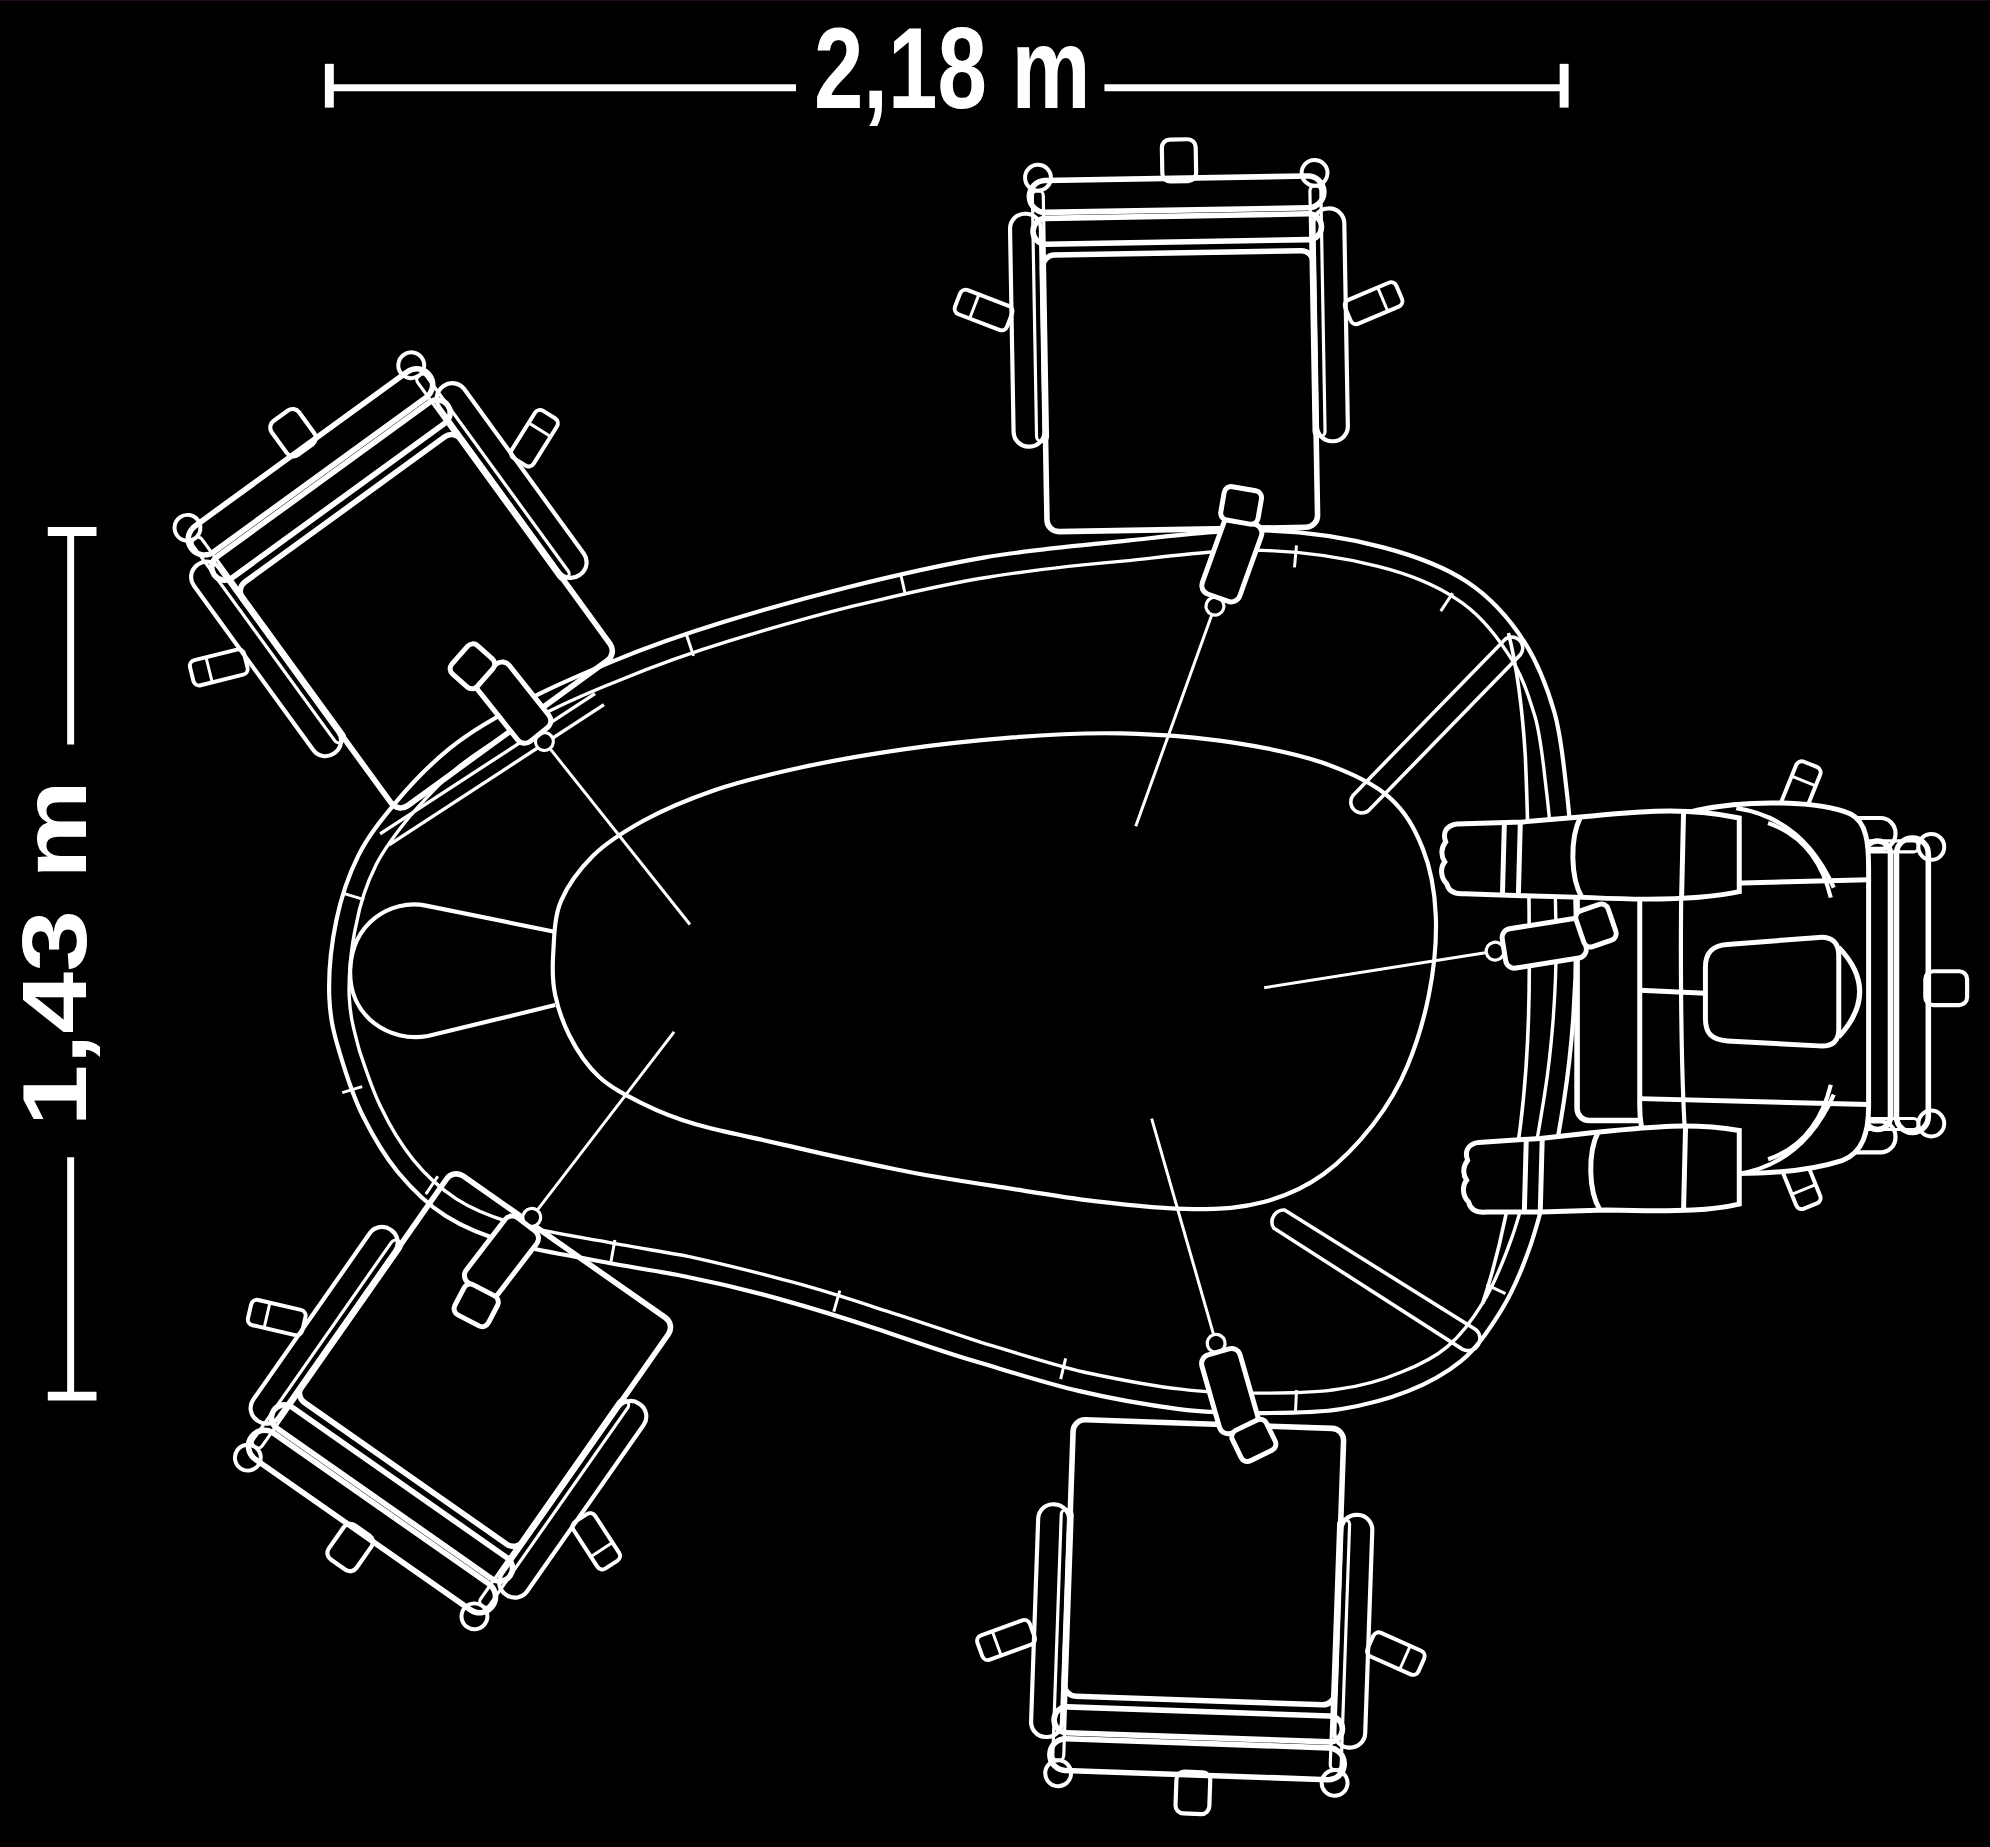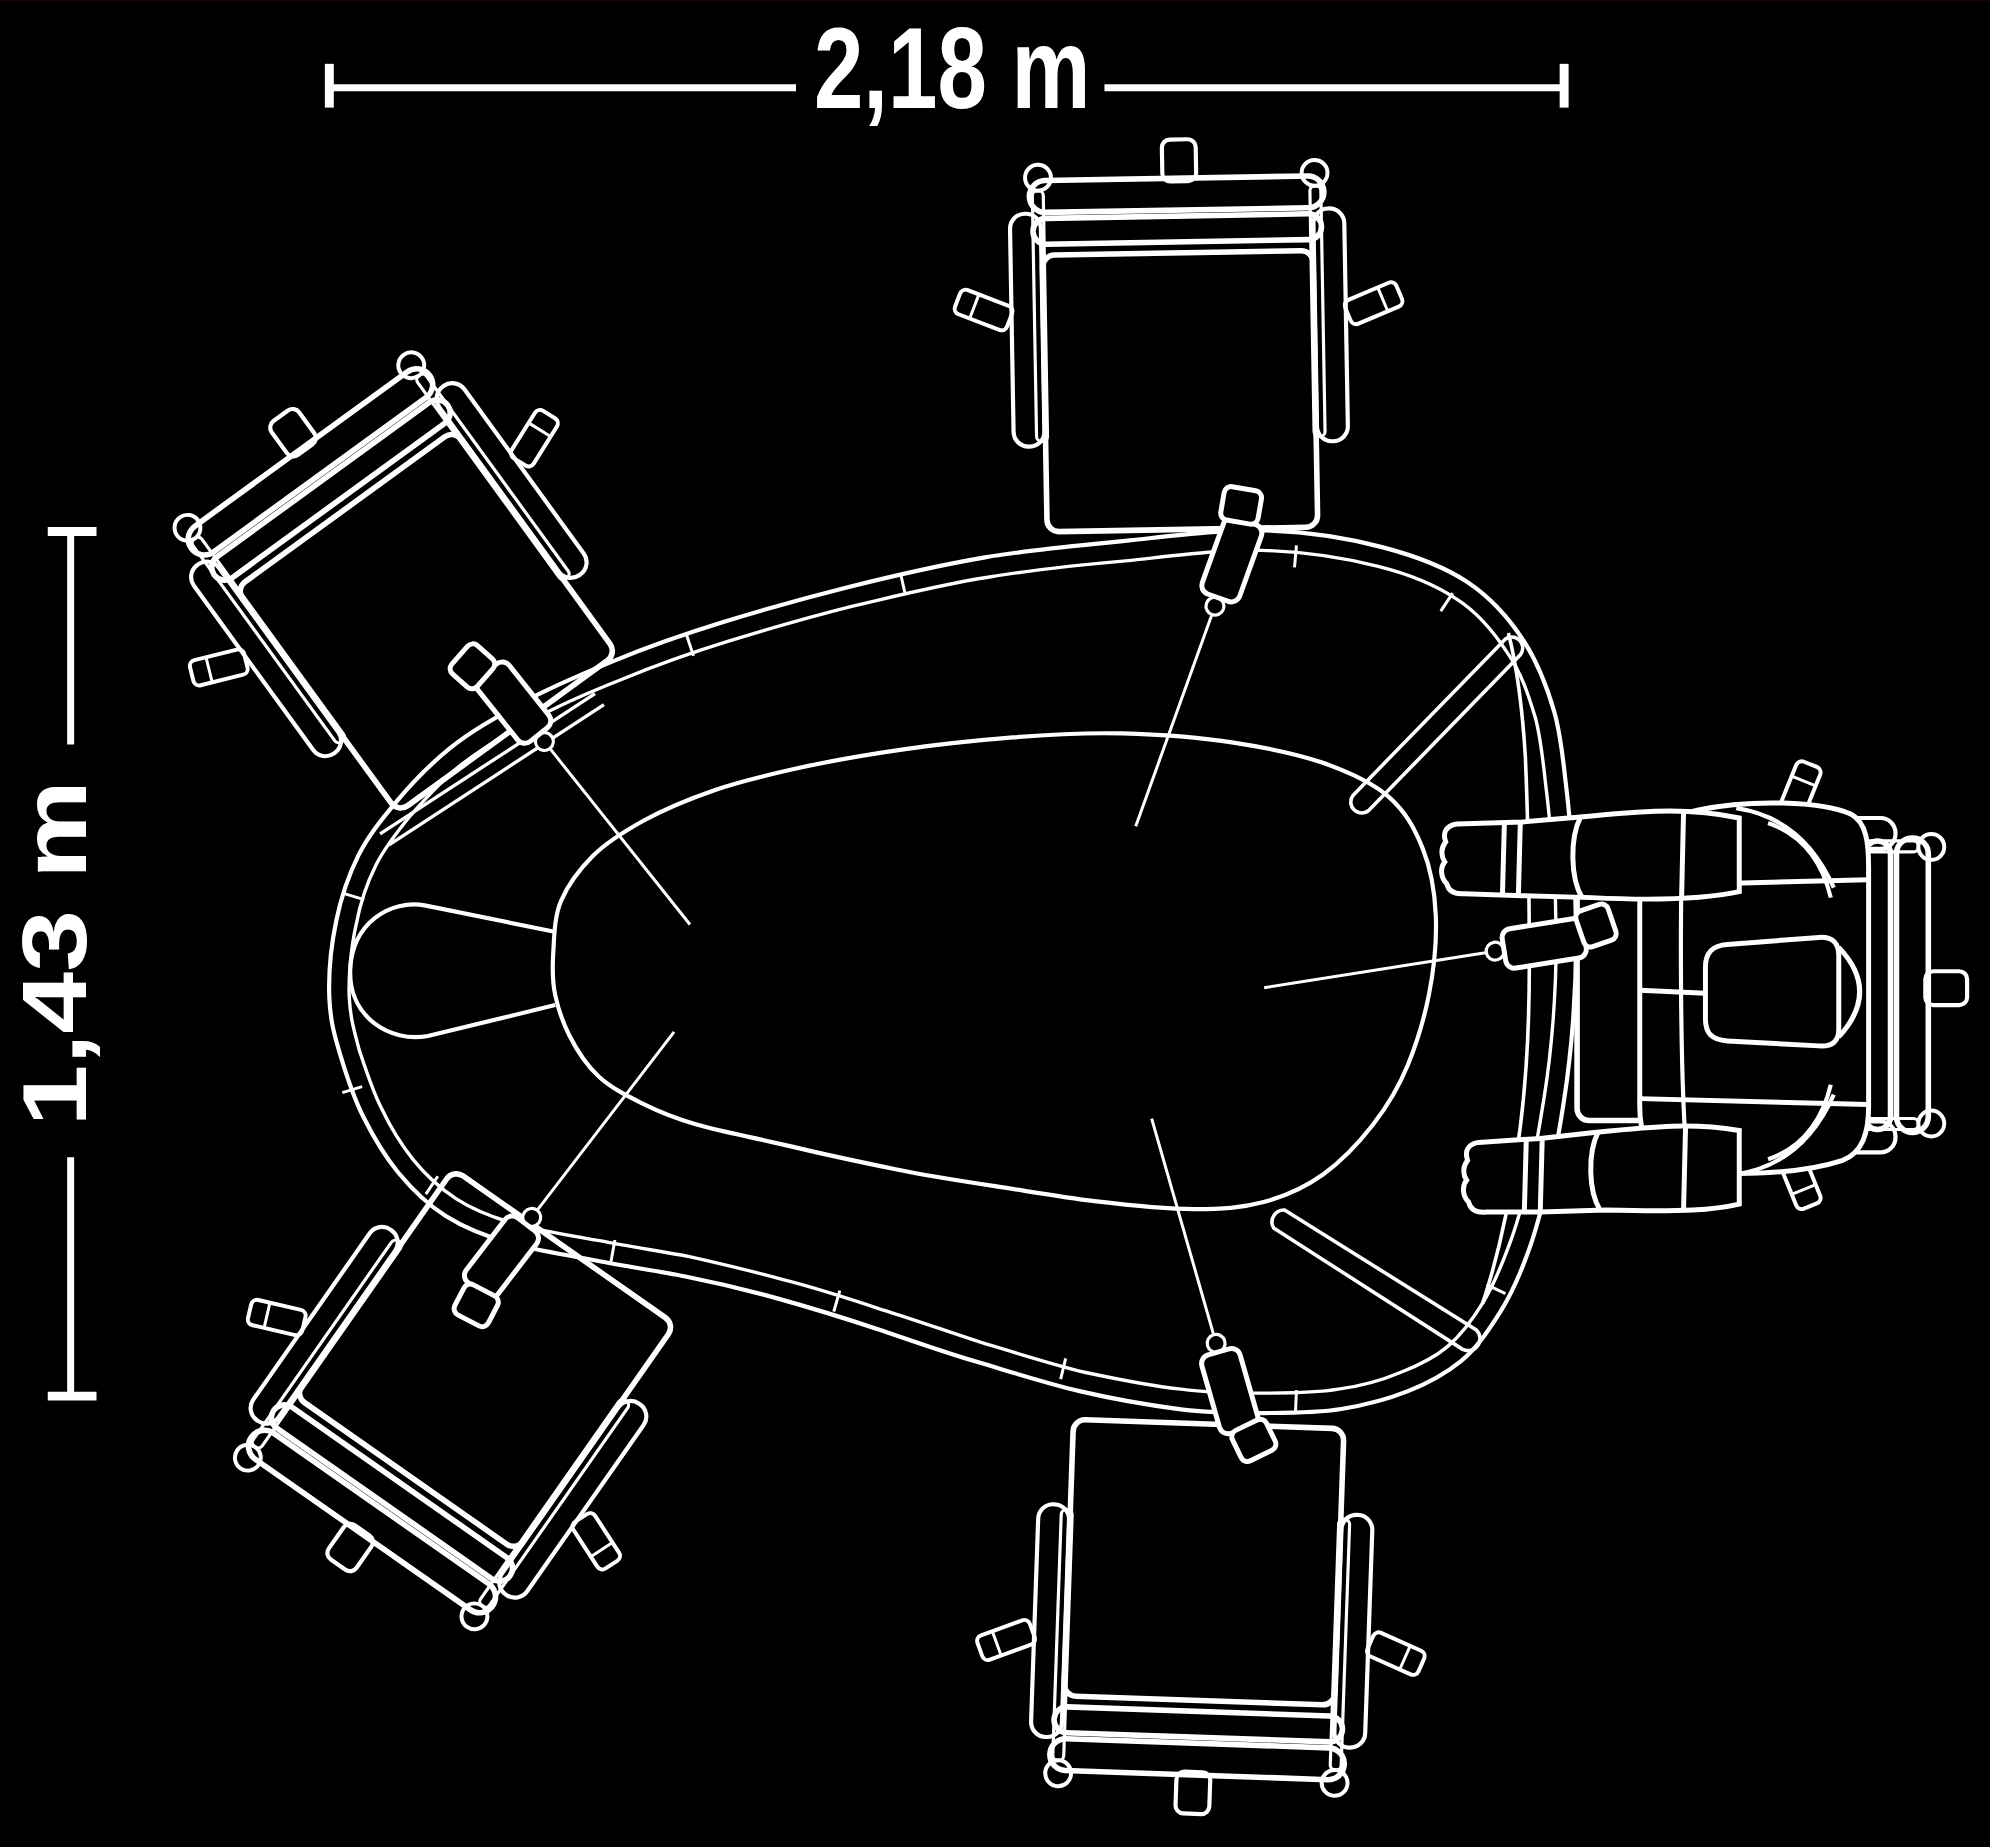--- a/index.html
+++ b/index.html
@@ -1,16 +1,16 @@
 <!DOCTYPE html>
 <html><head>
 <meta charset="utf-8">
 <style>
   html,body{margin:0;padding:0;background:#000;}
-  .wrap{width:1990px;height:1848px;background:#b91c1c;overflow:hidden;}
+  .wrap{width:1990px;height:1848px;background:#d946ef;overflow:hidden;}
   svg{display:block;}
   text{font-family:"Liberation Sans", sans-serif;font-weight:bold;fill:#fff;}
 </style>
 </head>
 <body>
 <div class="wrap">
 <svg width="1990" height="1848" viewBox="0 0 2000 1857">
 <defs>
 
   <g id="chair" stroke="#fff" fill="none" stroke-width="5.6">

